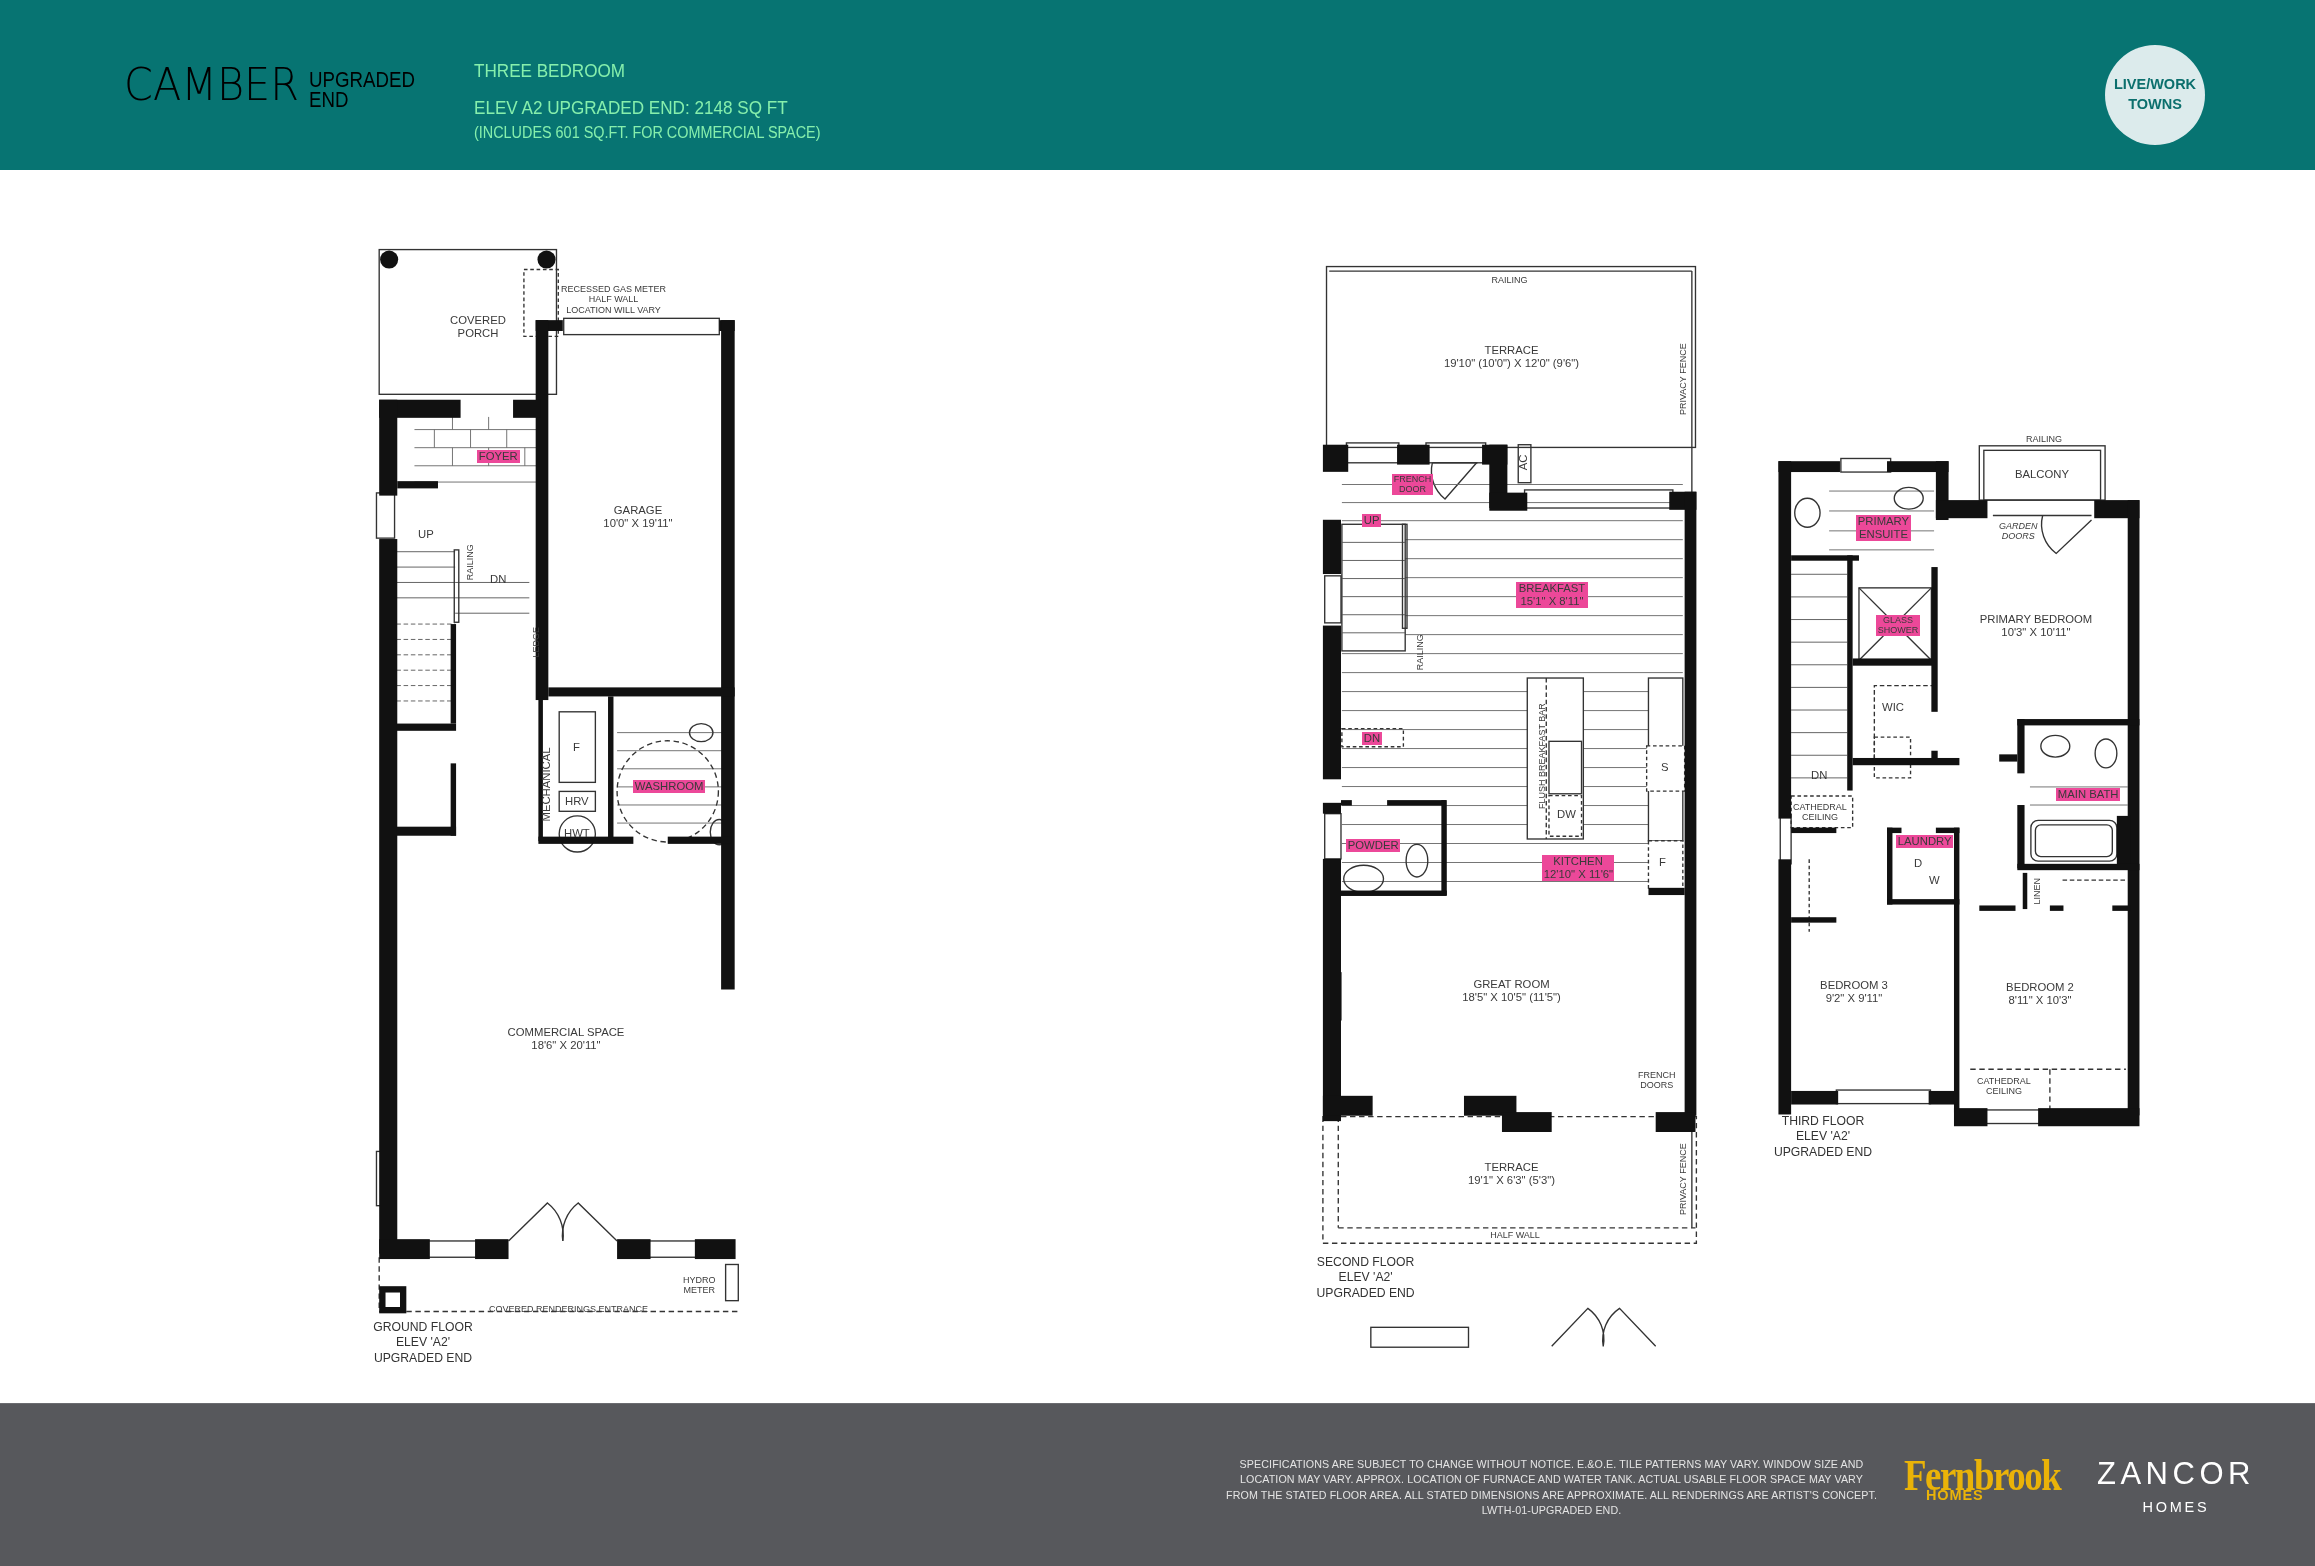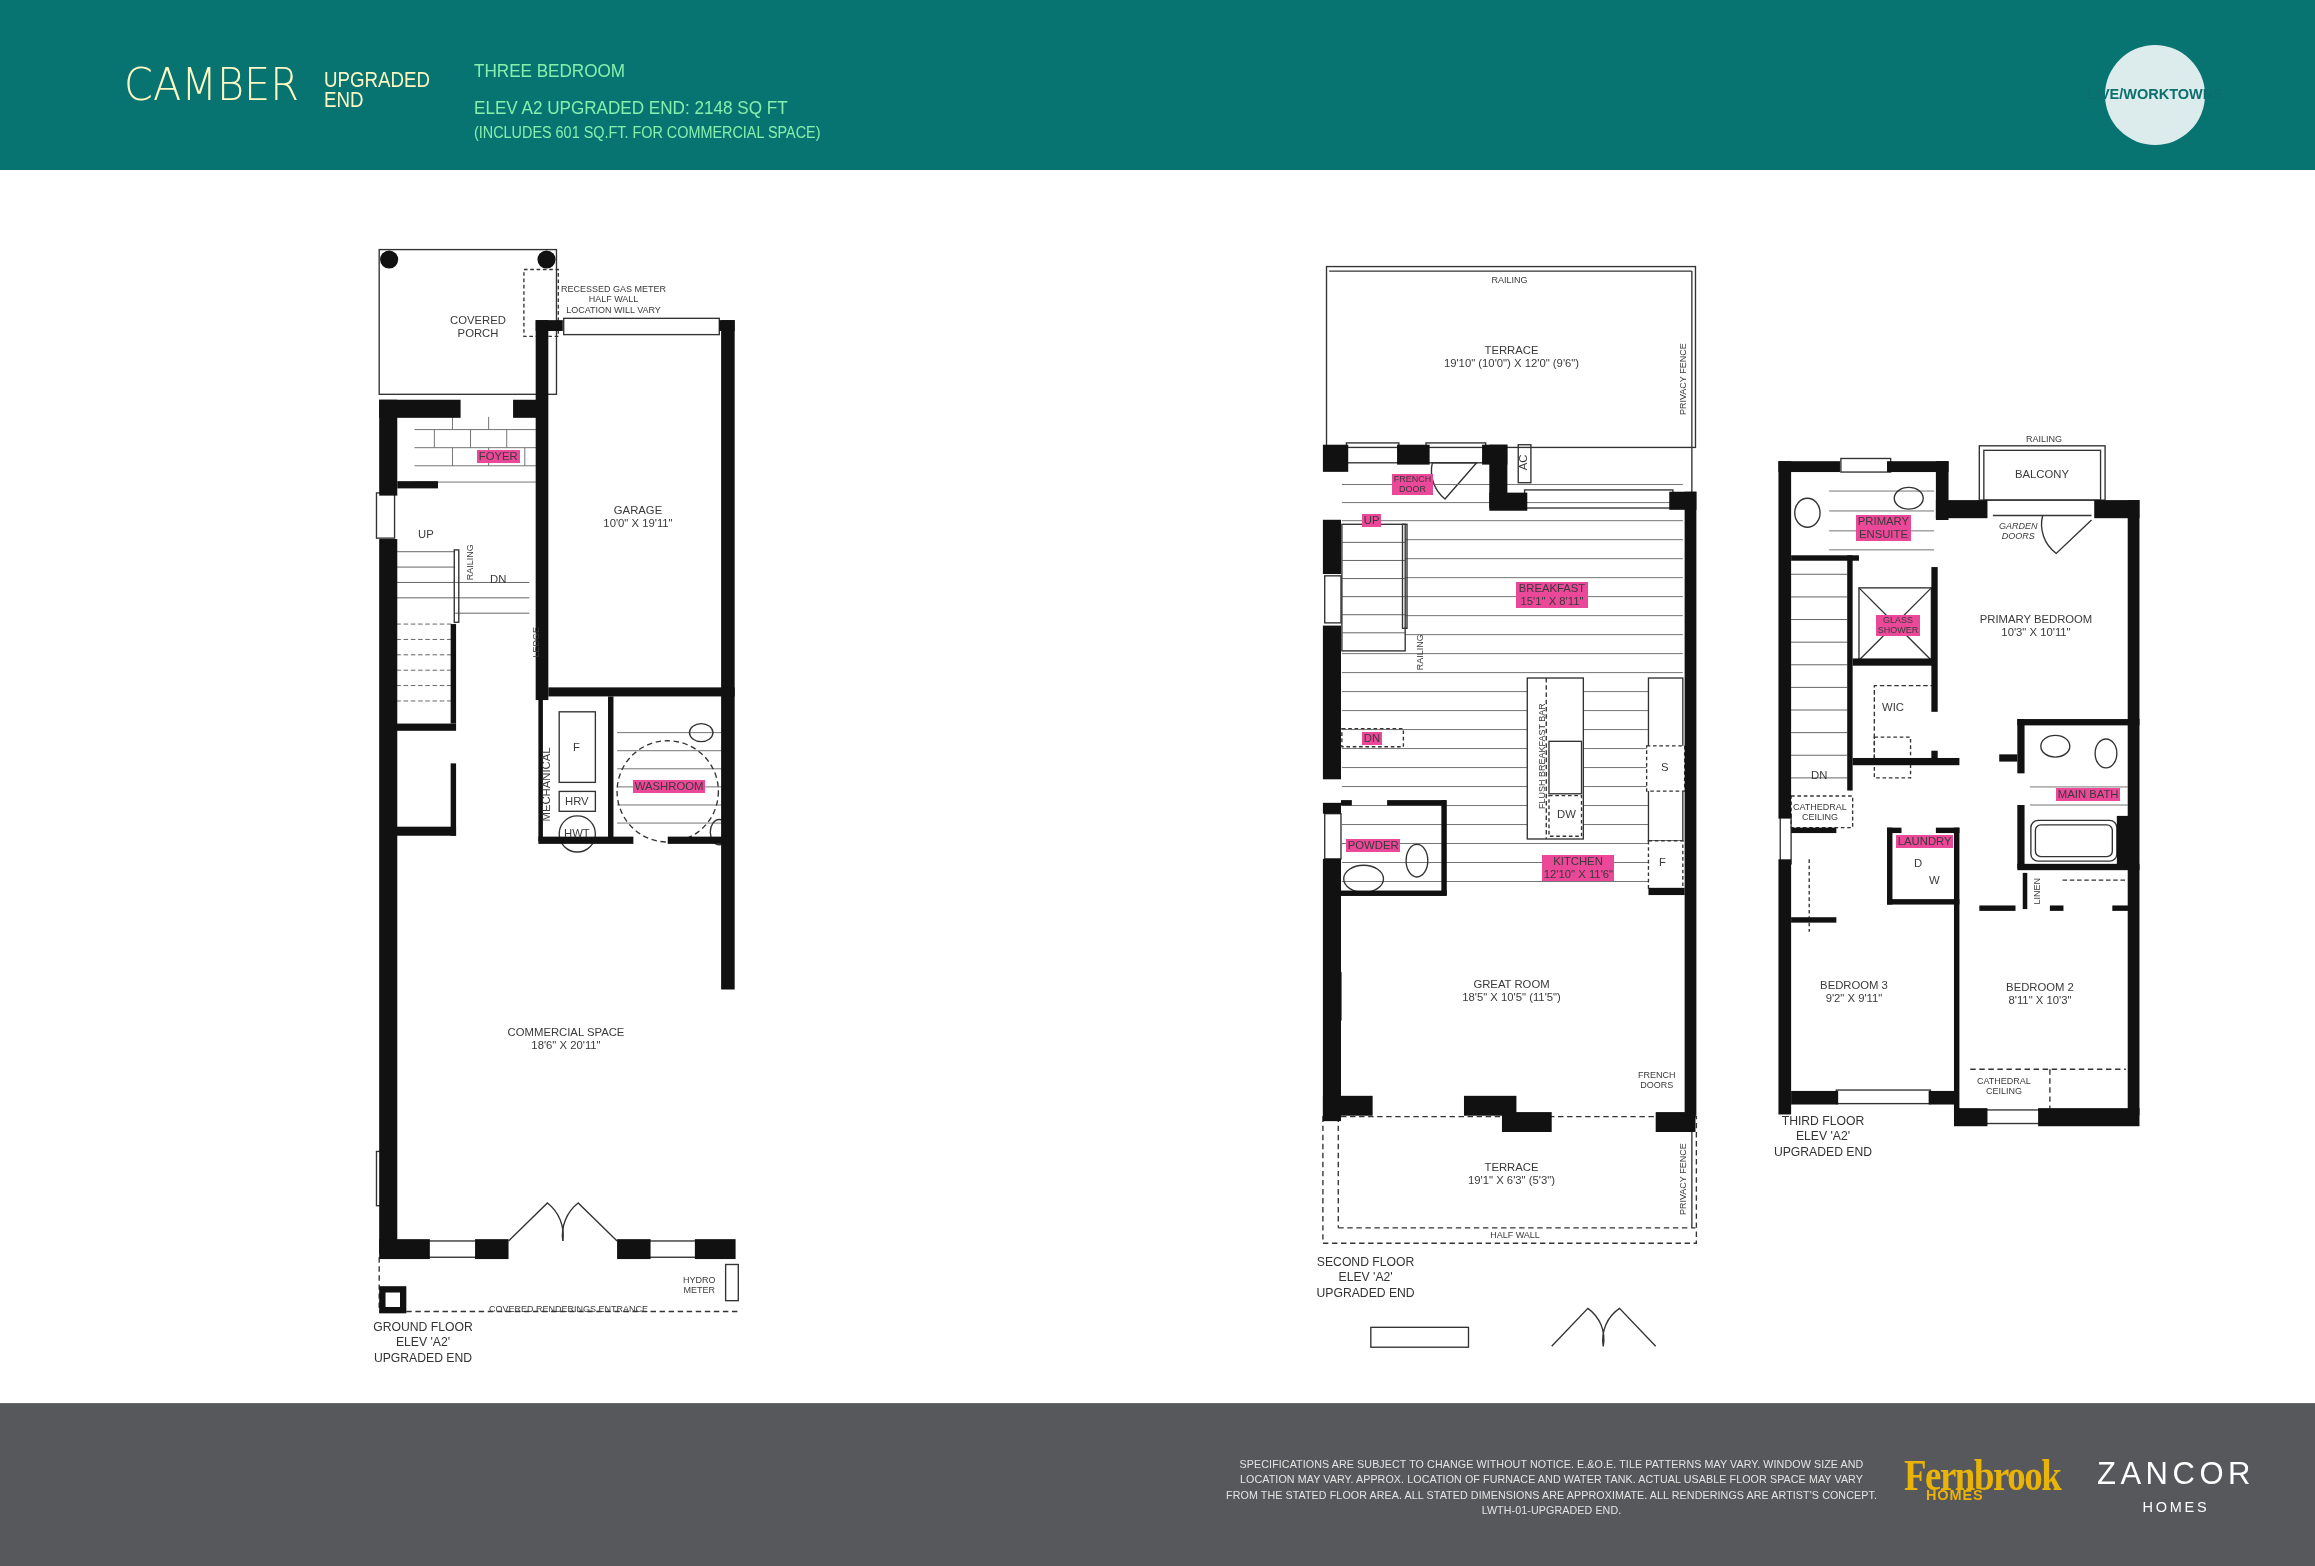--- a/index.html
+++ b/index.html
@@ -1,27 +1,27 @@
 <!DOCTYPE html>
 <html style="font-size:14.5px"><head>
 <meta charset="utf-8">
 <style>
   * { box-sizing: border-box; margin: 0; padding: 0; }
   html, body { width: 2316px; height: 1567px; background: #ffffff; overflow: hidden; }
   body { font-family: "Liberation Sans", sans-serif; color: #333; position: relative; }
 
   .header { position: absolute; left: 0; top: 0; width: 2316px; height: 170px; background: #077472; }
-  .brand { position: absolute; left: 124px; top: 62px; display: flex; align-items: flex-start; color: #fef9c3; gap: 15px; }
+  .brand { position: absolute; left: 124px; top: 62px; display: flex; align-items: flex-start; color: #000000; }
   .brand-name { font-family: "DejaVu Sans", sans-serif; font-weight: 200; font-size: 45px; letter-spacing: 0px; line-height: 1; transform: scaleX(0.92); transform-origin: left; }
   .brand-sub { margin-left: -5.4px; margin-top: 8.1px; font-size: 22px; line-height: 0.92; font-weight: 300; transform: scaleX(0.85); transform-origin: left; }
   .model-info { position: absolute; left: 474px; top: 60px; color: #86efac; }
   .model-info .l1 { font-size: 19px; margin-bottom: 14.5px; transform: scaleX(0.9); transform-origin: left; }
   .model-info .l2 { font-size: 19px; margin-bottom: 5.4px; transform: scaleX(0.9); transform-origin: left; }
   .model-info .l3 { font-size: 16px; transform: scaleX(0.9); transform-origin: left; }
-  .badge { position: absolute; left: 2105px; top: 45px; width: 100px; height: 100px; border-radius: 50%; background: #dcebec; color: #0b6f6d; display: flex; flex-direction: row; align-items: center; justify-content: center; font-weight: bold; font-size: 14.5px; line-height: 1.35; text-align: center; }
+  .badge { position: absolute; left: 2105px; top: 45px; width: 100px; height: 100px; border-radius: 50%; background: #dcebec; color: #0b6f6d; display: flex; flex-direction: column; align-items: center; justify-content: center; font-weight: bold; font-size: 14.5px; line-height: 1.35; text-align: center; }
 
   .footer { position: absolute; left: 0; top: 1403px; width: 2316px; height: 164px; background: #57585c; border-top: 1.8px solid #6b6c70; }
   .disclaimer { position: absolute; left: 1226px; top: 53px; width: 651px; color: #e4e4e4; font-size: 10.7px; line-height: 15.4px; letter-spacing: 0.1px; text-align: center; }
   .fernbrook { position: absolute; left: 1904px; top: 49px; color: #eab308; text-align: center; }
   .fernbrook .fb-name { font-family: "Liberation Serif", serif; font-weight: bold; font-size: 45px; letter-spacing: -1.8px; line-height: 1; transform: scaleX(0.82); transform-origin: left; }
   .fernbrook .fb-homes { font-weight: bold; font-size: 14.5px; letter-spacing: 0.9px; margin-top: -11px; margin-left: 22px; text-align: left; }
   .zancor { position: absolute; left: 2097px; top: 52px; color: #fff; text-align: center; }
   .zancor .zn { font-size: 31px; letter-spacing: 4.5px; font-weight: 300; }
   .zancor .zh { font-size: 14.5px; letter-spacing: 2.7px; margin-top: 7.2px; }
 

